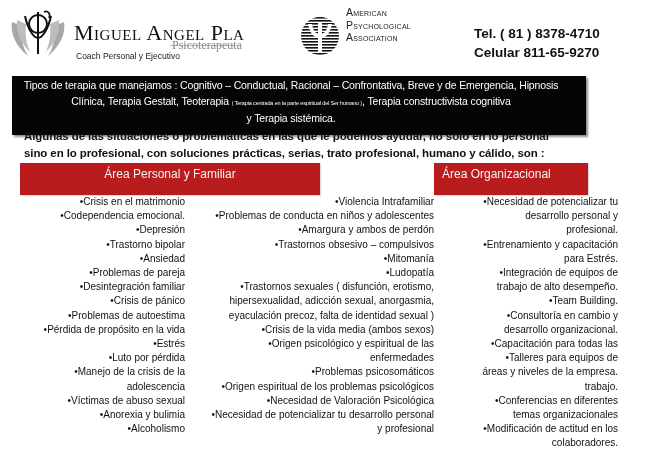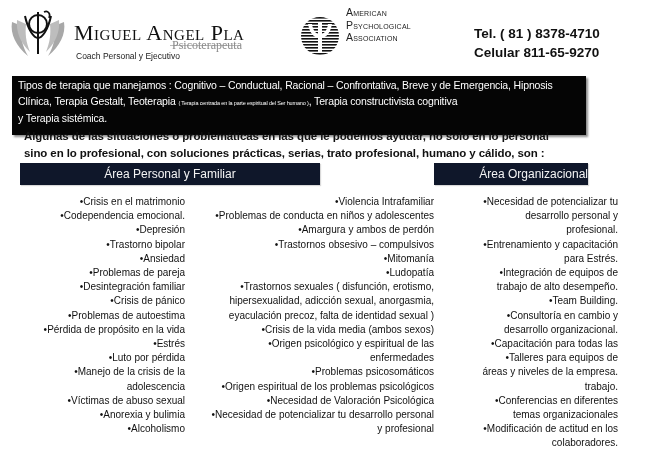--- a/index.html
+++ b/index.html
@@ -28,36 +28,36 @@
     }
     .phones {
       left:452px; top:24px; font-size:13.5px; font-weight:bold; line-height:19px; color:#111;
       white-space:nowrap;
       margin-left:22px;
     }
     
     .therapy-box {
       left:12px; top:76px; width:574px; height:59px; background:#050505;
       box-shadow: 2px 2px 2px rgba(0,0,0,0.45);
-      color:#fff; font-size:10.5px; line-height:15.5px; text-align:left;
+      color:#fff; font-size:10.5px; line-height:15.5px; text-align:center;
       box-sizing:border-box; padding:2px 22px 0 6px; letter-spacing:-0.15px;
     }
     .therapy-box .small { font-size:5.5px; }
     
     .intro {
       left:24px; top:128px; font-size:11.5px; font-weight:bold; line-height:17px;
       white-space:nowrap; letter-spacing:-0.1px; color:#111;
     }
     
     .sec-head {
-      background:#0f172a; color:#f4f4f4; font-size:12px; height:22px; line-height:22px;
+      background:#b91c1c; color:#f4f4f4; font-size:12px; height:32px; line-height:22px;
       box-shadow:1px 1px 1px rgba(0,0,0,0.15);
     }
     .sec-left { left:20px; top:163px; width:300px; text-align:center; }
-    .sec-right { left:434px; top:163px; width:154px; padding-left:8px; box-sizing:border-box;text-align:right; }
+    .sec-right { left:434px; top:163px; width:154px; padding-left:8px; box-sizing:border-box; }
     
     ul.list { list-style:none; margin:0; padding:0; font-size:10px; line-height:14.2px; color:#111;text-align:right; }
     ul.list li { margin:0; white-space:nowrap; }
     ul.list li .b { display:inline-block; width:7px; }
     .col1 { left:20px; top:195px; width:165px; }
     .col2 { left:184px; top:195px; width:250px; }
     .col3 { left:438px; top:195px; width:180px; }
     .col2 li.sp .b, .col3 li .b { width:10px; }
   </style>
 </head>

